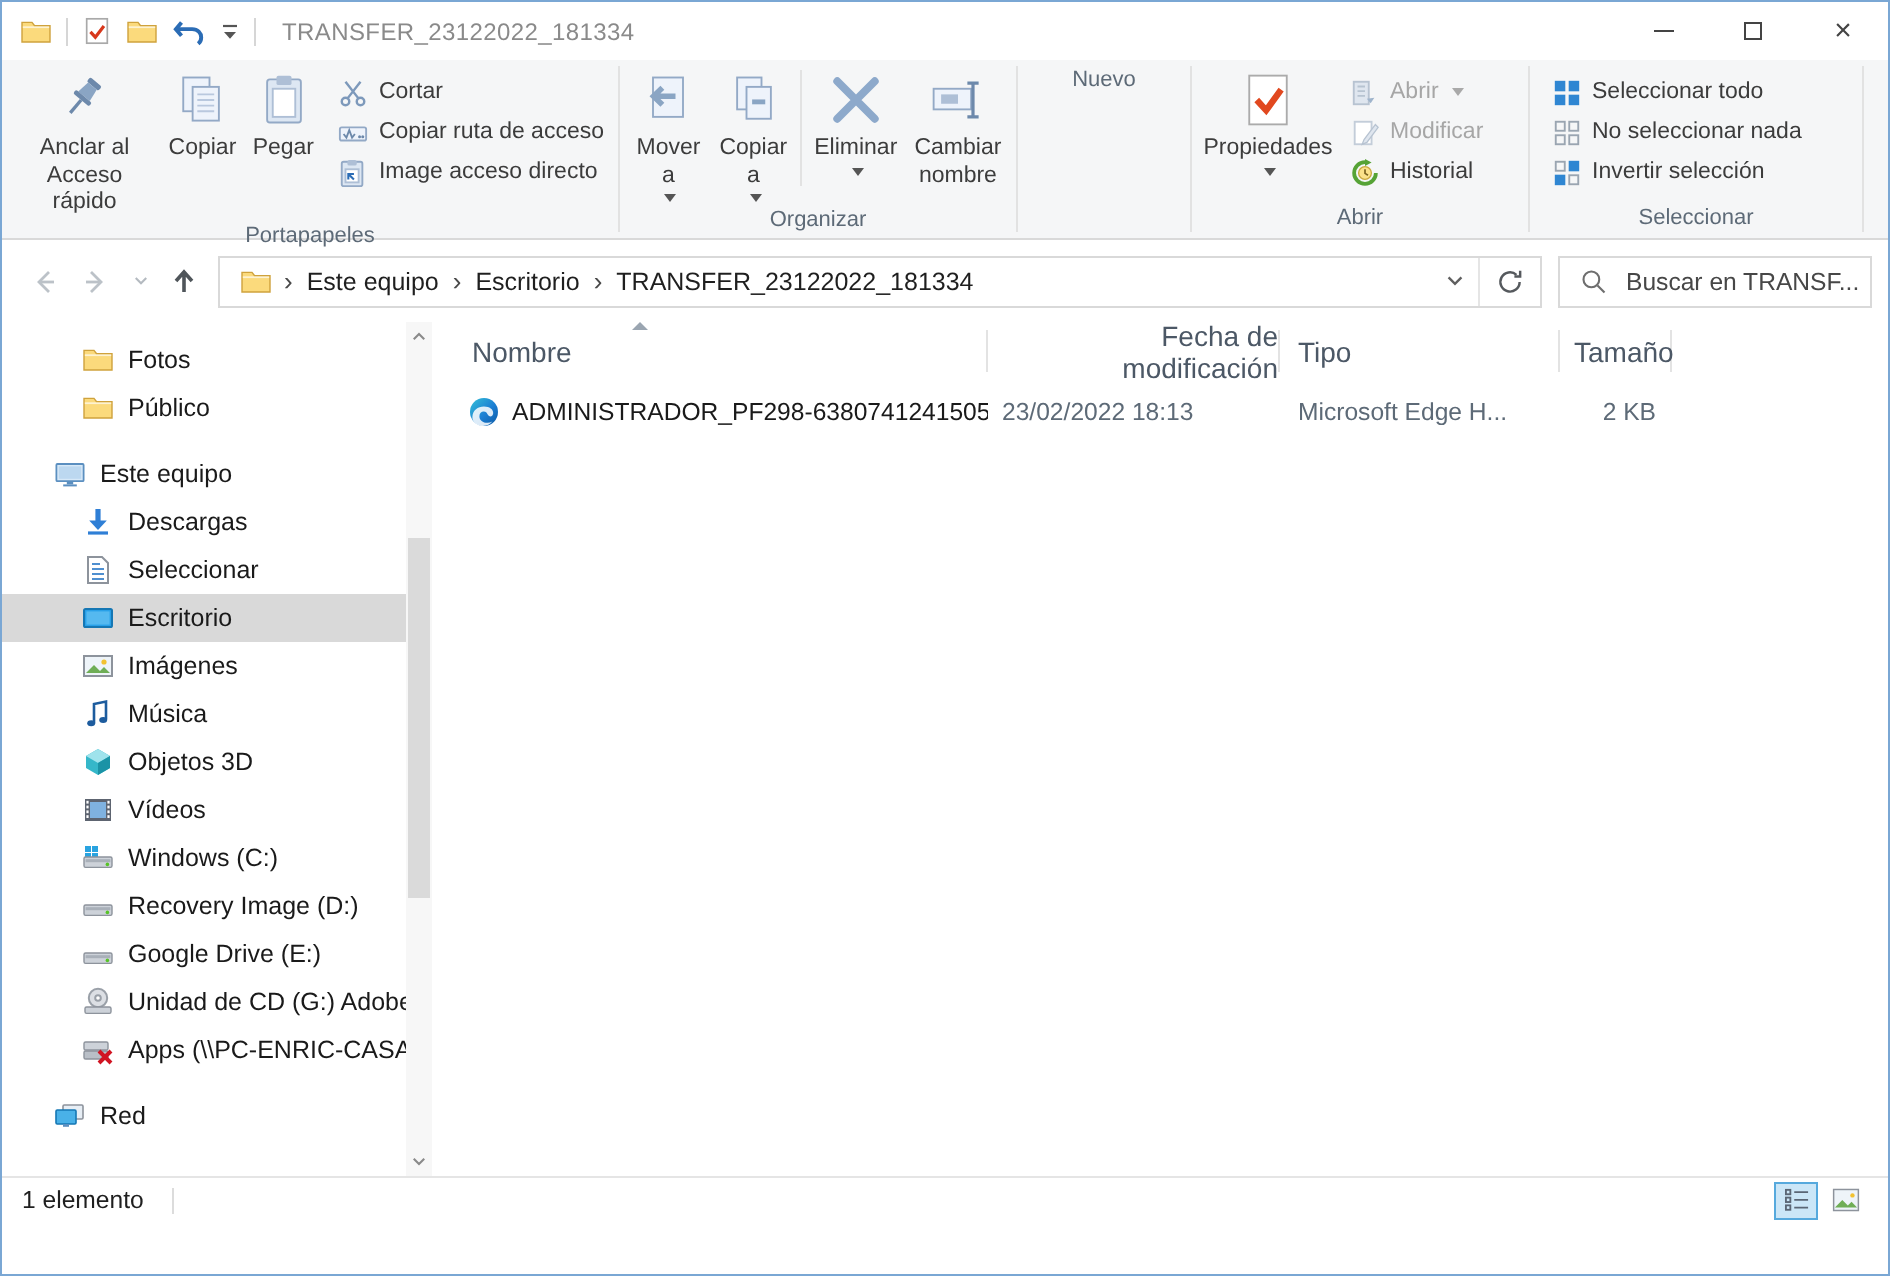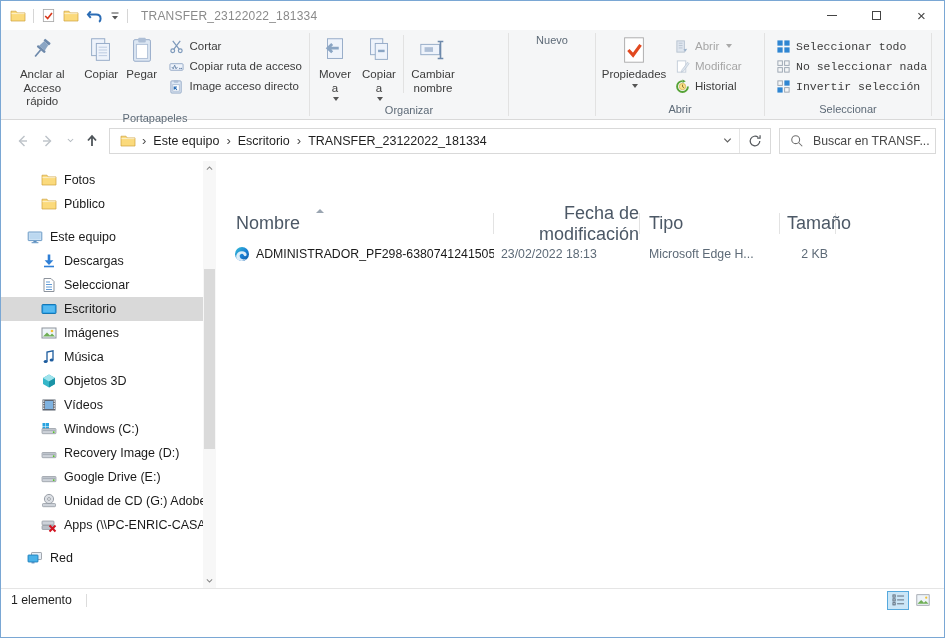--- a/index.html
+++ b/index.html
@@ -66,21 +66,21 @@
   .nav-item.selected { background:#d9d9d9; }
   .nav-gap { height:9px; }
   .nav-icon { width:16px; height:16px; flex:0 0 16px; }
 
   .sidescroll { width:13px; background:#f7f7f7; position:relative; }
   .ss-arrow { position:absolute; left:0; width:13px; height:15px; display:flex; align-items:center; justify-content:center; }
   .ss-thumb { position:absolute; left:1px; top:108px; width:11px; height:180px; background:#dadada; }
 
   
   .filearea { flex:1; position:relative; }
-  .listheader { display:flex; height:25px; align-items:flex-end; position:relative; font-size:18px; color:#4c5866;margin-top:48px; }
+  .listheader { display:flex; height:25px; align-items:flex-end; position:relative; font-size:14px; color:#4c5866; }
   .hcell { height:21px; display:flex; align-items:center; border-right:1px solid #e3e3e3; }
   .hc-name { width:278px; padding-left:20px; }
   .hc-mod { width:146px; padding-left:7px;text-align:right; }
   .hc-type { width:140px; padding-left:9px; }
   .hc-size { width:56px; padding-left:7px; }
   .sortcaret { position:absolute; left:100px; top:0; width:0; height:0; border-left:4px solid transparent; border-right:4px solid transparent; border-bottom:4px solid #9aa5b1; }
   .filerow { display:flex; align-items:center; height:22px; margin-top:9px; font-size:12.3px; }
   .fc-name { width:278px; padding-left:18px; display:flex; align-items:center; gap:6px; color:#1a1a1a; overflow:hidden; white-space:nowrap; }
   .fc-mod { width:146px; padding-left:7px; color:#5d6a77; }
   .fc-type { width:140px; padding-left:9px; color:#5d6a77; }
@@ -253,20 +253,27 @@
         <div class="rbtn-big" style="width:44px;">
           <svg width="30" height="30" viewBox="0 0 32 32">
               <rect x="7" y="4" width="13" height="17" fill="#eef3fb" stroke="#93a9c6"></rect>
               <rect x="12" y="9" width="13" height="17" fill="#eef3fb" stroke="#93a9c6"></rect>
               <path d="M22 17h-7" stroke="#8aa5c4" stroke-width="2.6"></path>
             </svg>
           <span class="blabel">Copiar a</span>
             <span class="caret" style="margin-top:2px;"></span>
         </div>
         <div class="innersep"></div>
+        <div class="rbtn-big" style="width:52px;">
+          <svg width="30" height="30" viewBox="0 0 32 32">
+              <path d="M6 6l20 20M26 6L6 26" stroke="#8da9cb" stroke-width="4.2" stroke-linecap="round"></path>
+            </svg>
+          <span class="blabel">Eliminar</span>
+            <span class="caret" style="margin-top:2px;"></span>
+        </div>
         <div class="rbtn-big" style="width:54px;">
           <svg width="30" height="30" viewBox="0 0 32 32">
               <rect x="3" y="10" width="20" height="11" fill="#eef3fb" stroke="#93a9c6"></rect>
               <rect x="7" y="13" width="9" height="5" fill="#aebfd6"></rect>
               <path d="M24 7v18M21 7h6M21 25h6" stroke="#6d89ab" stroke-width="1.7" fill="none"></path>
             </svg>
           <span class="blabel">Cambiar nombre</span>
         </div>
       </div>
       <div class="rgroup-label">Organizar</div>
@@ -315,21 +322,21 @@
             <span>Historial</span>
           </div>
         </div>
       </div>
       <div class="rgroup-label">Abrir</div>
     </div>
     <div class="rsep"></div>
 
     <div class="rgroup" style="width:166px;">
       <div class="rgroup-content">
-        <div class="smallstack" style="margin-left:4px;font-family:Liberation Mono, monospace;">
+        <div class="smallstack" style="margin-left:4px;">
           <div class="rbtn-small">
             <svg width="15" height="15" viewBox="0 0 16 16">
                 <rect x="1.5" y="1.5" width="5.6" height="5.6" fill="#2f86d2"></rect>
                 <rect x="8.9" y="1.5" width="5.6" height="5.6" fill="#2f86d2"></rect>
                 <rect x="1.5" y="8.9" width="5.6" height="5.6" fill="#2f86d2"></rect>
                 <rect x="8.9" y="8.9" width="5.6" height="5.6" fill="#2f86d2"></rect>
               </svg>
             <span>Seleccionar todo</span>
           </div>
           <div class="rbtn-small">

